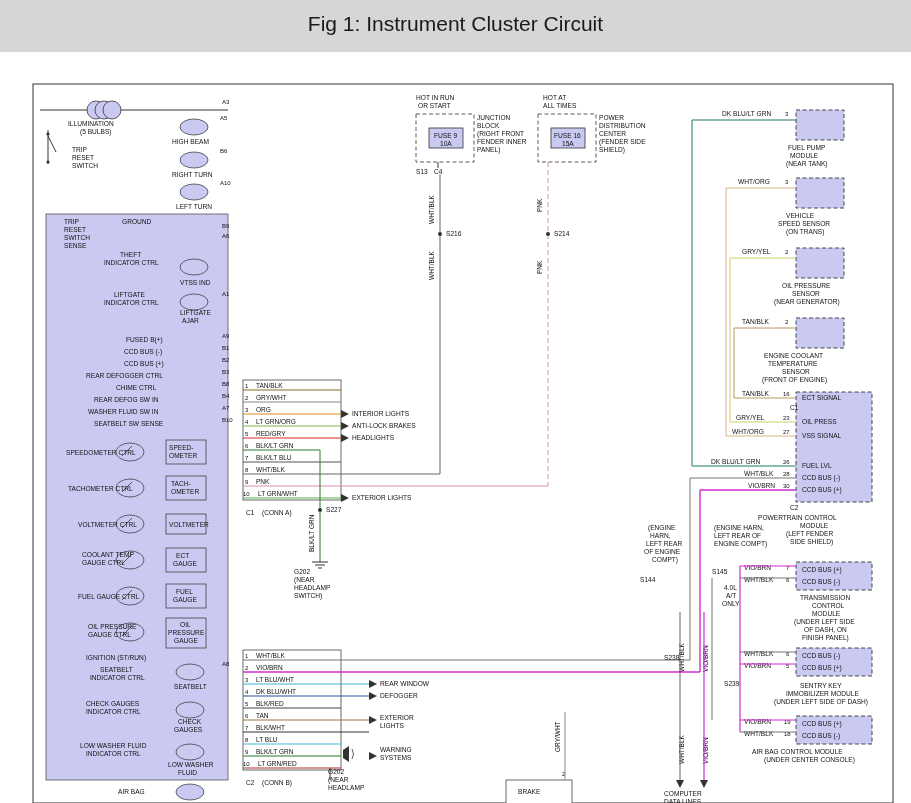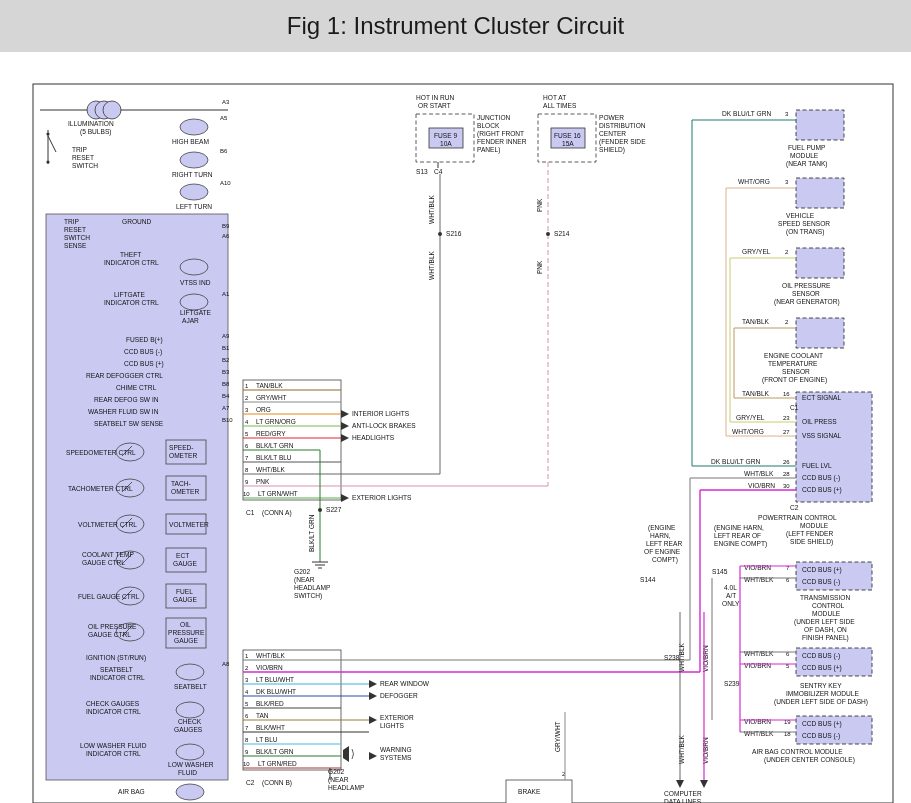--- a/index.html
+++ b/index.html
@@ -10,21 +10,21 @@
     overflow:hidden;
     position:relative;
   }
   #header{
     position:absolute;left:0;top:0;width:911px;height:52px;
     background:#d6d6d6;
   }
   #header .title{
     position:absolute;left:0;top:12px;width:911px;
     text-align:center;
-    font-size:24px;color:#1a1a1a;
+    font-size:21px;color:#1a1a1a;
     font-family:"Liberation Sans", sans-serif;
   }
   #canvas-wrap{
     position:absolute;left:0;top:52px;width:911px;height:751px;
     background:#ffffff;
   }
   svg#diagram{display:block;}
   .wiretxt{font-family:"Liberation Sans", sans-serif;font-size:6.5px;fill:#111;}
   .lbl{font-family:"Liberation Sans", sans-serif;font-size:6.6px;fill:#111;}
   .num{font-family:"Liberation Sans", sans-serif;font-size:6px;fill:#111;}

